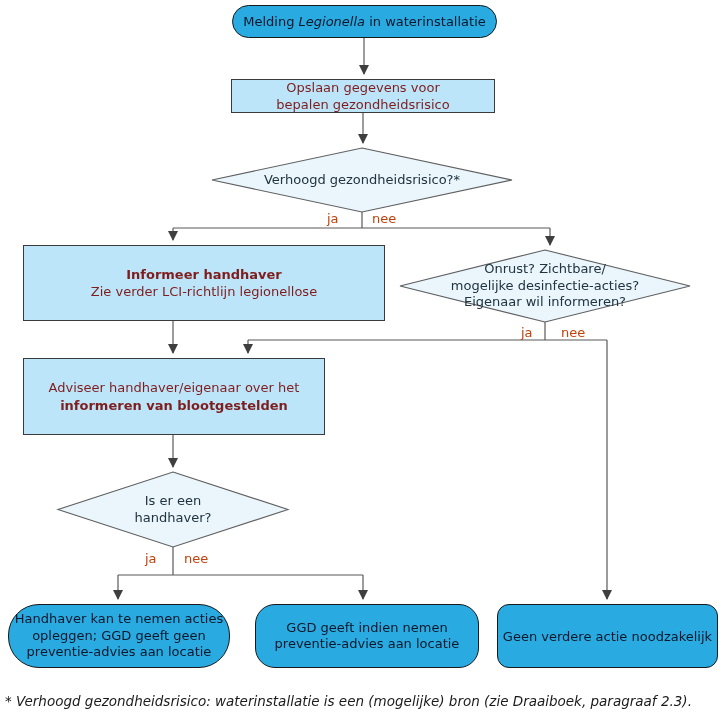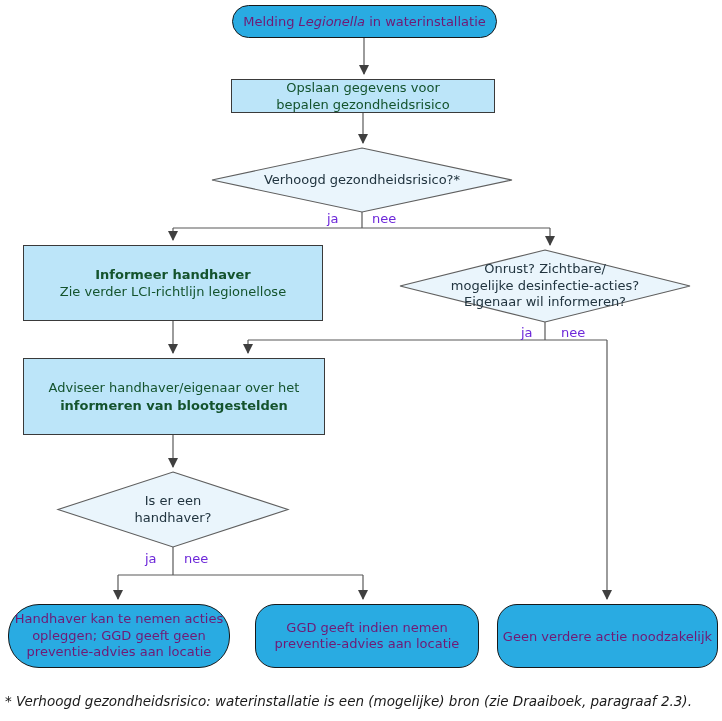--- a/index.html
+++ b/index.html
@@ -22,40 +22,40 @@
     align-items: center;
     justify-content: center;
     text-align: center;
     line-height: 17px;
     box-sizing: border-box;
   }
   .pill {
     background: #29abe2;
     border: 1.4px solid #17191b;
     border-radius: 18px;
-    color: #701a75;
+    color: #0f172a;
   }
   .rect {
     background: #bce5f9;
     border: 1px solid #3a3a3a;
-    color: #14532d;
+    color: #7f1d1d;
   }
   .diamond-text {
     position: absolute;
     display: flex;
     flex-direction: column;
     align-items: center;
     justify-content: center;
     text-align: center;
     line-height: 16.5px;
     color: #21343f;
   }
   .edge-label {
     position: absolute;
-    color: #6d28d9;
+    color: #c2410c;
     line-height: 15px;
   }
   .bold { font-weight: bold; }
   #footnote {
     position: absolute;
     left: 5px;
     top: 693px;
     font-style: italic;
     font-size: 13.5px;
     color: #1a1a1a;
@@ -111,21 +111,21 @@
 
   <div class="node rect" style="left:231px; top:79px; width:264px; height:34px;">
     <div>Opslaan gegevens voor</div>
     <div>bepalen gezondheidsrisico</div>
   </div>
 
   <div class="diamond-text" style="left:212px; top:148px; width:300px; height:64px;">Verhoogd gezondheidsrisico?*</div>
   <div class="edge-label" style="left:327px; top:211px;">ja</div>
   <div class="edge-label" style="left:372px; top:211px;">nee</div>
 
-  <div class="node rect" style="left:23px; top:245px; width:300px; height:76px; ">
+  <div class="node rect" style="left:23px; top:245px; width:362px; height:76px; ">
     <div class="bold">Informeer handhaver</div>
     <div>Zie verder LCI-richtlijn legionellose</div>
   </div>
 
   <div class="diamond-text" style="left:400px; top:250px; width:290px; height:72px;">
     <div>Onrust? Zichtbare/</div>
     <div>mogelijke desinfectie-acties?</div>
     <div>Eigenaar wil informeren?</div>
   </div>
   <div class="edge-label" style="left:521px; top:325px;">ja</div>
@@ -147,19 +147,19 @@
     <div>Handhaver kan te nemen acties</div>
     <div>opleggen; GGD geeft geen</div>
     <div>preventie-advies aan locatie</div>
   </div>
 
   <div class="node pill" style="left:255px; top:604px; width:224px; height:64px; border-radius:20px; line-height:16.5px;">
     <div>GGD geeft indien nemen</div>
     <div>preventie-advies aan locatie</div>
   </div>
 
-  <div class="node pill" style="left:497px; top:604px; width:221px; height:64px; border-radius:20px;">
+  <div class="node pill" style="left:497px; top:604px; width:221px; height:64px; border-radius:12px;">
     <div>Geen verdere actie noodzakelijk</div>
   </div>
 
   <div id="footnote">* Verhoogd gezondheidsrisico: waterinstallatie is een (mogelijke) bron (zie Draaiboek, paragraaf 2.3).</div>
 
 </div>
 
 </body></html>

